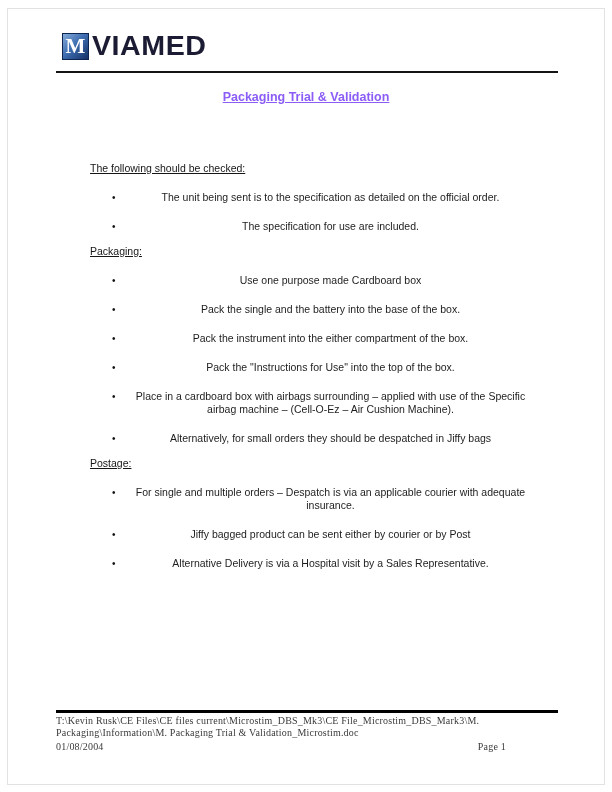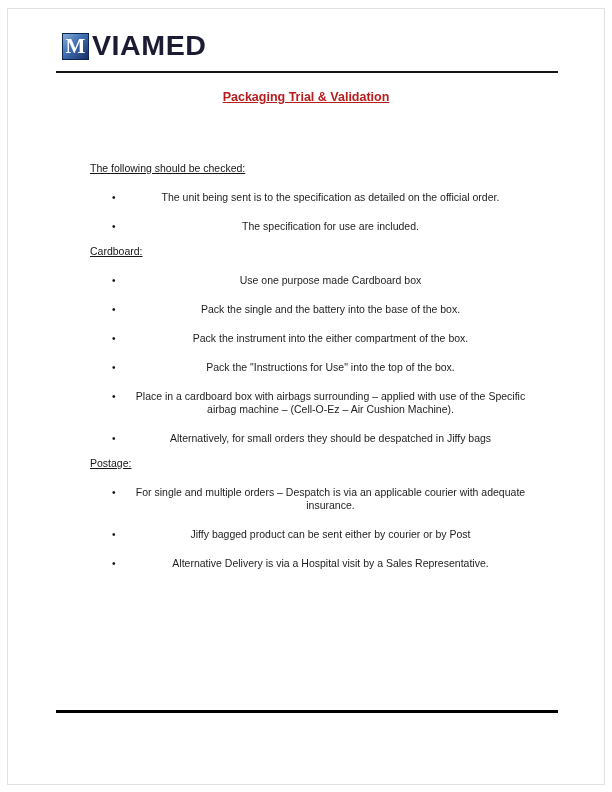--- a/index.html
+++ b/index.html
@@ -28,21 +28,21 @@
   }
   .doc-ref {
     position:absolute; left:328px; top:46px; width:232px; text-align:center;
     font-family:"Liberation Serif", serif; font-weight:bold; font-size:12.5px;
     letter-spacing:0.3px; color:#111; white-space:nowrap;
   }
   .header-rule { position:absolute; left:56px; right:54px; top:71px; height:2px; background:#151515; }
 
   .page-title {
     position:absolute; top:90px; left:0; right:0; text-align:center;
-    font-size:12.5px; font-weight:bold; color:#b91c1c;
+    font-size:12.5px; font-weight:bold; color:#8b5cf6;
   }
   .page-title span { text-decoration:underline; }
 
   
   .content { position:absolute; left:90px; top:146px; width:443px; font-size:10.5px; line-height:13px;margin-top:16px; }
   .section-heading { text-decoration:underline; margin-top:12px; color:#161616; }
   .section-heading.first { margin-top:0; }
   .bullet { display:flex; margin-top:16px; }
   .bullet .dot {
     flex:0 0 38px; width:38px; box-sizing:border-box; padding-left:22px;
@@ -83,21 +83,21 @@
     <div class="section-heading first">The following should be checked:</div>
     <div class="bullet">
       <span class="dot">•</span>
       <span class="btxt">The unit being sent is to the specification as detailed on the official order.</span>
     </div>
     <div class="bullet">
       <span class="dot">•</span>
       <span class="btxt">The specification for use are included.</span>
     </div>
 
-    <div class="section-heading">Cardboard:</div>
+    <div class="section-heading">Packaging:</div>
     <div class="bullet">
       <span class="dot">•</span>
       <span class="btxt">Use one purpose made Cardboard box</span>
     </div>
     <div class="bullet">
       <span class="dot">•</span>
       <span class="btxt">Pack the single and the battery into the base of the box.</span>
     </div>
     <div class="bullet">
       <span class="dot">•</span>
@@ -126,14 +126,22 @@
       <span class="btxt">Jiffy bagged product can be sent either by courier or by Post</span>
     </div>
     <div class="bullet">
       <span class="dot">•</span>
       <span class="btxt">Alternative Delivery is via a Hospital visit by a Sales Representative.</span>
     </div>
 
   </div>
 
   <div class="footer-rule"></div>
+  <div class="footer">
+    <div>T:\Kevin Rusk\CE Files\CE files current\Microstim_DBS_Mk3\CE File_Microstim_DBS_Mark3\M.</div>
+    <div>Packaging\Information\M. Packaging Trial &amp; Validation_Microstim.doc</div>
+    <div class="footer-row3">
+      <span>01/08/2004</span>
+      <span class="footer-page">Page 1</span>
+    </div>
+  </div>
 
 </div>
 
 </body></html>

